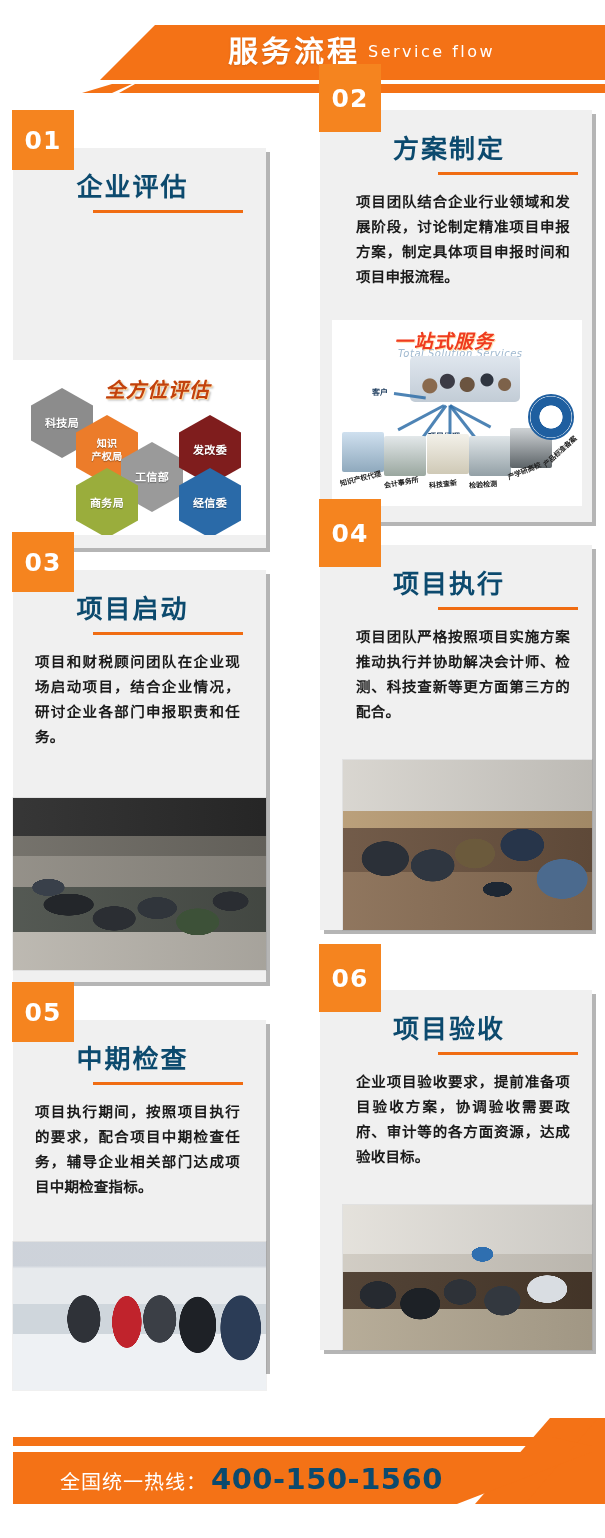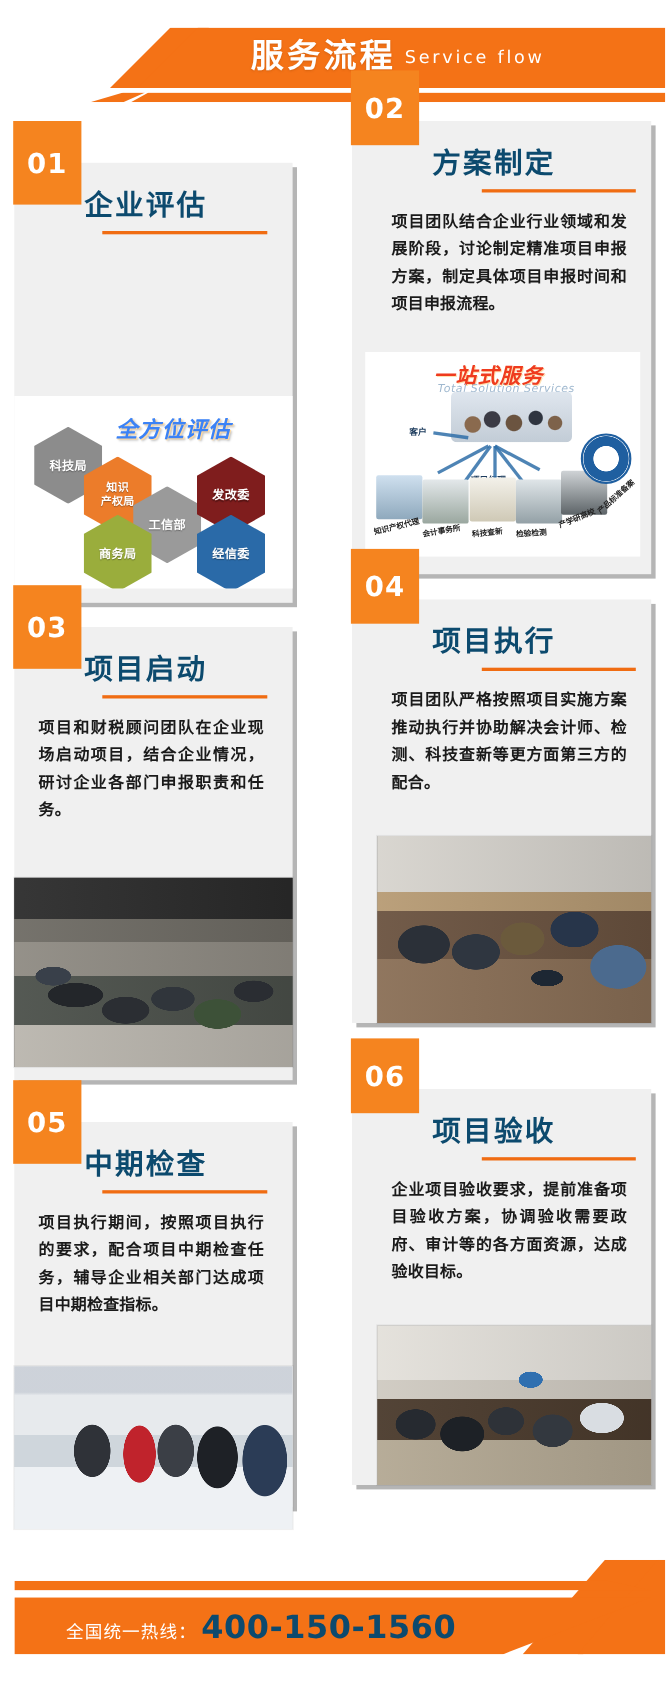--- a/index.html
+++ b/index.html
@@ -99,21 +99,21 @@
 
   .h-a { height: 400px; }
   .h-b { height: 412px; }
   .h-d { height: 385px; }
   .h-e { height: 350px; }
   .h-f { height: 360px; }
 
   .badge {
     position: absolute;
     left: -1px; top: -38px;
-    width: 62px; height: 76px;
+    width: 62px; height: 60px;
     background: #f5841f;
     color: #ffffff;
     font-size: 25px;
     font-weight: bold;
     display: flex;
     align-items: center;
     justify-content: center;
     letter-spacing: 1px;
     z-index: 6;
   }
@@ -171,21 +171,21 @@
     width: 253px;
     height: 175px;
     background: #ffffff;
     overflow: hidden;
   }
   .hex-title {
     position: absolute;
     left: 92px; top: 14px;
     font-size: 20px;
     font-weight: bold;
-    color: #3b82f6;
+    color: #c2410c;
     letter-spacing: 1px;
     text-shadow: 1px 1px 0 #ffd9a0, 2px 2px 2px rgba(0,0,0,0.25);
     font-style: italic;
     text-align: right;
   }
   .hex {
     position: absolute;
     width: 62px; height: 70px;
     -webkit-clip-path: polygon(50% 0%, 100% 25%, 100% 75%, 50% 100%, 0% 75%, 0% 25%);
     clip-path: polygon(50% 0%, 100% 25%, 100% 75%, 50% 100%, 0% 75%, 0% 25%);
@@ -381,21 +381,21 @@
     clip-path: polygon(55px 100%, 128px 0, 135px 0, 135px 100%);
   }
   .footer-text {
     position: absolute;
     left: 60px; top: 1462px;
     display: flex;
     align-items: baseline;
     z-index: 4;
   }
   .footer-label {
-    font-size: 16px;
+    font-size: 20px;
     color: #ffffff;
     letter-spacing: 1px;
     font-weight: normal;
   }
   .footer-phone {
     font-size: 29px;
     font-weight: bold;
     color: #0c4a6e;
     letter-spacing: 0.5px;
     margin-left: 4px;

